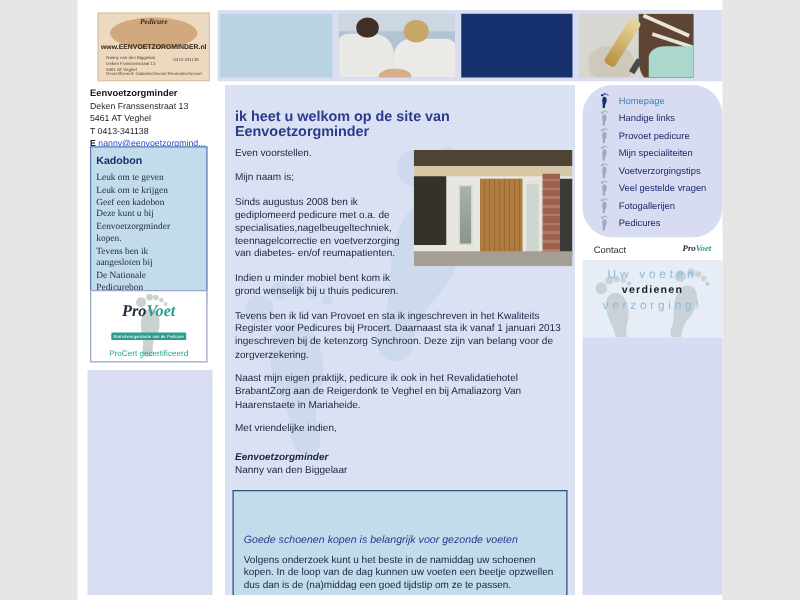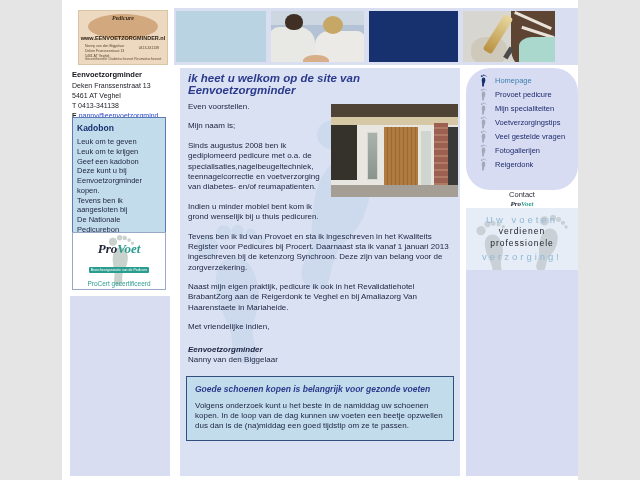--- a/index.html
+++ b/index.html
@@ -40,70 +40,70 @@
   .ph2-tool{position:absolute;left:30px;top:2px;width:10px;height:42px;background:linear-gradient(#e8d8a0,#b89040);transform:rotate(32deg);border-radius:3px;}
   .ph2-tip{position:absolute;left:43px;top:36px;width:5px;height:12px;background:#4a4a4a;transform:rotate(32deg);}
 
   
   .col-left{position:absolute;left:8px;top:68px;width:100px;height:408px;background:#ffffff;}
   .addr{position:absolute;left:2px;top:2px;font-size:7px;line-height:1.45;color:#23232b;}
   .addr .nm{font-weight:bold;font-size:7.5px;color:#14141c;}
   .addr a{color:#2a46c8;text-decoration:underline;}
   .kadobon{position:absolute;left:2px;top:49px;width:94px;box-sizing:border-box;border:1px solid #5c7cb8;background:#c3dcec;padding:5px 4px 6px;}
   .kadobon-title{font-weight:bold;font-size:8.5px;color:#16316e;margin-bottom:4px;}
-  .kadobon-text{font-size:7.5px;line-height:1.3;color:#222a44;white-space:pre-line;}
+  .kadobon-text{font-size:7.5px;line-height:1.3;color:#222a44;white-space:pre-line;font-family:Liberation Serif, serif;}
   .provoet-box{position:absolute;left:2px;top:164px;width:94px;height:58px;box-sizing:border-box;background:#ffffff;border:1px solid #9aa8c8;text-align:center;overflow:hidden;}
   .pv-brand{font:italic bold 13px "Liberation Serif",serif;margin-top:8px;position:relative;z-index:1;}
   .pv-pro{color:#22283a;}
   .pv-voet{color:#2a9d8f;}
   .pv-sub{display:inline-block;background:#2a9d8f;color:#ffffff;font-size:3.5px;padding:1px 2px;border-radius:1px;position:relative;z-index:1;}
   .pv-cert{font-size:6.5px;color:#2a9d8f;margin-top:5px;position:relative;z-index:1;}
   .pv-foot-wm{position:absolute;left:30px;top:0px;width:34px;height:54px;color:#c9d2cd;z-index:0;}
   .left-filler{position:absolute;left:0;top:228px;width:100px;height:180px;background:#d8ddf2;}
 
   
   .col-center{position:absolute;left:118px;top:68px;width:280px;height:408px;background:#d9e1f2;overflow:hidden;}
   .wm{position:absolute;color:#c6d7ec;opacity:.6;z-index:0;}
   .wm1{left:100px;top:40px;width:120px;height:190px;transform:rotate(14deg);}
   .wm2{left:10px;top:150px;width:95px;height:150px;transform:rotate(-12deg);}
   .center-inner{position:relative;z-index:1;}
-  .main-heading{margin:4px 8px 6px;font-size:11.5px;font-style:italic;font-weight:bold;color:#2b3a8c;}
+  .main-heading{margin:20px 8px 6px;font-size:11.5px;font-weight:bold;color:#2b3a8c;}
   .photo-house{float:right;width:127px;height:93px;margin:2px 2px 6px 8px;position:relative;overflow:hidden;background:#e8e6e0;}
   .hs-roof{position:absolute;left:0;top:0;width:100%;height:13px;background:#4e4334;}
   .hs-beam{position:absolute;left:0;top:13px;width:100%;height:8px;background:#d6c8a4;}
   .hs-dark-left{position:absolute;left:0;top:21px;width:26px;height:55px;background:#35322c;}
   .hs-slit1{position:absolute;left:36px;top:28px;width:9px;height:46px;background:linear-gradient(#aab2ac,#8a948c);border:1px solid #d8d6d0;}
   .hs-door{position:absolute;left:53px;top:23px;width:34px;height:63px;background:repeating-linear-gradient(90deg,#b07b3e 0 3px,#9a6830 3px 4px);}
   .hs-glass{position:absolute;left:88px;top:25px;width:14px;height:59px;background:#cfd6cf;border:2px solid #e8e6e0;box-sizing:border-box;}
   .hs-brick{position:absolute;left:103px;top:19px;width:14px;height:67px;background:repeating-linear-gradient(0deg,#9c6050 0 5px,#b07a64 5px 7px);}
   .hs-dark-right{position:absolute;left:117px;top:23px;width:10px;height:61px;background:#3a3a38;}
   .hs-ground{position:absolute;left:0;bottom:0;width:100%;height:12px;background:#a59e94;}
   .para{margin:0 8px 9px;font-size:8px;line-height:1.3;color:#1b2240;}
   .sig-name{margin:12px 8px 1px;font-size:8px;font-weight:bold;font-style:italic;color:#1b2240;}
   .sig-person{margin:0 8px;font-size:8px;color:#1b2240;}
   .shoe-box{margin:12px 6px 0;border:1px solid #2f4f7e;background:#c3dcec;padding:7px 8px 8px;}
-  .shoe-title{font-size:8.5px;font-weight:bold;font-style:italic;color:#2b3a8c;margin-bottom:7px;}
+  .shoe-title{font-size:8.5px;font-weight:normal;font-style:italic;color:#2b3a8c;margin-bottom:7px;margin-top:26px;}
   .shoe-para{font-size:8px;line-height:1.3;color:#1b2240;margin-bottom:8px;}
   .shoe-para:last-child{margin-bottom:0;}
 
   
   .col-right{position:absolute;left:404px;top:68px;width:112px;height:408px;}
   .nav-bg{position:absolute;left:0;top:0;width:112px;height:122px;background:#d8dcf2;padding-top:5px;box-sizing:border-box;border-radius:24px;}
   .nav-item{display:flex;align-items:center;gap:7px;height:14px;padding-left:13px;cursor:pointer;}
   .nav-item .lbl{font-size:7.5px;color:#1c2a6b;}
   .nav-item.active .lbl{color:#3f7fb0;}
   .foot-ico{width:9px;height:13px;color:#a3a8ba;flex:0 0 auto;}
   .nav-item.active .foot-ico{color:#16316e;}
-  .contact-row{position:absolute;left:0;top:122px;width:112px;height:18px;background:#ffffff;display:flex;align-items:center;justify-content:space-between;padding:0 9px;box-sizing:border-box;flex-direction:column;}
+  .contact-row{position:absolute;left:0;top:122px;width:112px;height:18px;background:#ffffff;display:flex;align-items:center;justify-content:space-between;padding:0 9px;box-sizing:border-box;}
   .contact-link{font-size:7.5px;color:#2f2f3a;cursor:pointer;}
   .mini-logo{font:italic bold 7px "Liberation Serif",serif;}
   .quote-box{position:absolute;left:0;top:140px;width:112px;height:62px;background:#e7edf6;text-align:center;overflow:hidden;}
   .quote-inner{position:relative;z-index:1;padding-top:5px;}
   .q-blue{font-size:9.5px;letter-spacing:3px;color:#8fb8d8;line-height:1.4;}
-  .q-dark{font-size:8.5px;font-weight:normal;letter-spacing:1px;color:#22222a;line-height:1.4;}
+  .q-dark{font-size:8.5px;font-weight:bold;letter-spacing:1px;color:#22222a;line-height:1.4;}
   .q-wm{position:absolute;color:#c2cbd0;opacity:.8;z-index:0;}
   .q-wm1{left:8px;top:10px;width:40px;height:62px;transform:rotate(-14deg);}
   .q-wm2{left:62px;top:4px;width:40px;height:62px;transform:rotate(12deg);}
   .right-filler{position:absolute;left:0;top:202px;width:112px;height:206px;background:#d8dcf2;}
 </style>
 </head>
 <body>
 
 <svg width="0" height="0" style="position:absolute">
   <symbol id="footprint" viewBox="0 0 100 160">
@@ -224,20 +224,26 @@
         <div class="nav-item active">
           <svg class="foot-ico" viewBox="0 0 100 160">
               <use href="#footprint" xlink:href="#footprint" fill="currentColor"></use>
             </svg>
           <span class="lbl">Homepage</span>
         </div>
         <div class="nav-item">
           <svg class="foot-ico" viewBox="0 0 100 160">
               <use href="#footprint" xlink:href="#footprint" fill="currentColor"></use>
             </svg>
+          <span class="lbl">Handige links</span>
+        </div>
+        <div class="nav-item">
+          <svg class="foot-ico" viewBox="0 0 100 160">
+              <use href="#footprint" xlink:href="#footprint" fill="currentColor"></use>
+            </svg>
           <span class="lbl">Provoet pedicure</span>
         </div>
         <div class="nav-item">
           <svg class="foot-ico" viewBox="0 0 100 160">
               <use href="#footprint" xlink:href="#footprint" fill="currentColor"></use>
             </svg>
           <span class="lbl">Mijn specialiteiten</span>
         </div>
         <div class="nav-item">
           <svg class="foot-ico" viewBox="0 0 100 160">
@@ -254,38 +260,37 @@
         <div class="nav-item">
           <svg class="foot-ico" viewBox="0 0 100 160">
               <use href="#footprint" xlink:href="#footprint" fill="currentColor"></use>
             </svg>
           <span class="lbl">Fotogallerijen</span>
         </div>
         <div class="nav-item">
           <svg class="foot-ico" viewBox="0 0 100 160">
               <use href="#footprint" xlink:href="#footprint" fill="currentColor"></use>
             </svg>
-          <span class="lbl">Reigerdonk</span>
+          <span class="lbl">Pedicures</span>
         </div>
       </div>
       <div class="contact-row">
         <span class="contact-link">Contact</span>
         <span class="mini-logo"><span class="pv-pro">Pro</span><span class="pv-voet">Voet</span></span>
       </div>
       <div class="quote-box">
         <svg class="q-wm q-wm1" viewBox="0 0 100 160">
             <use href="#footprint" xlink:href="#footprint" fill="currentColor"></use>
           </svg>
         <svg class="q-wm q-wm2" viewBox="0 0 100 160">
             <use href="#footprint" xlink:href="#footprint" fill="currentColor"></use>
           </svg>
         <div class="quote-inner">
           <div class="q-blue">Uw voeten</div>
           <div class="q-dark">verdienen</div>
-          <div class="q-dark">professionele</div>
           <div class="q-blue">verzorging!</div>
         </div>
       </div>
       <div class="right-filler"></div>
     </div>
 
   </div>
 </div>
 
 </body></html>

